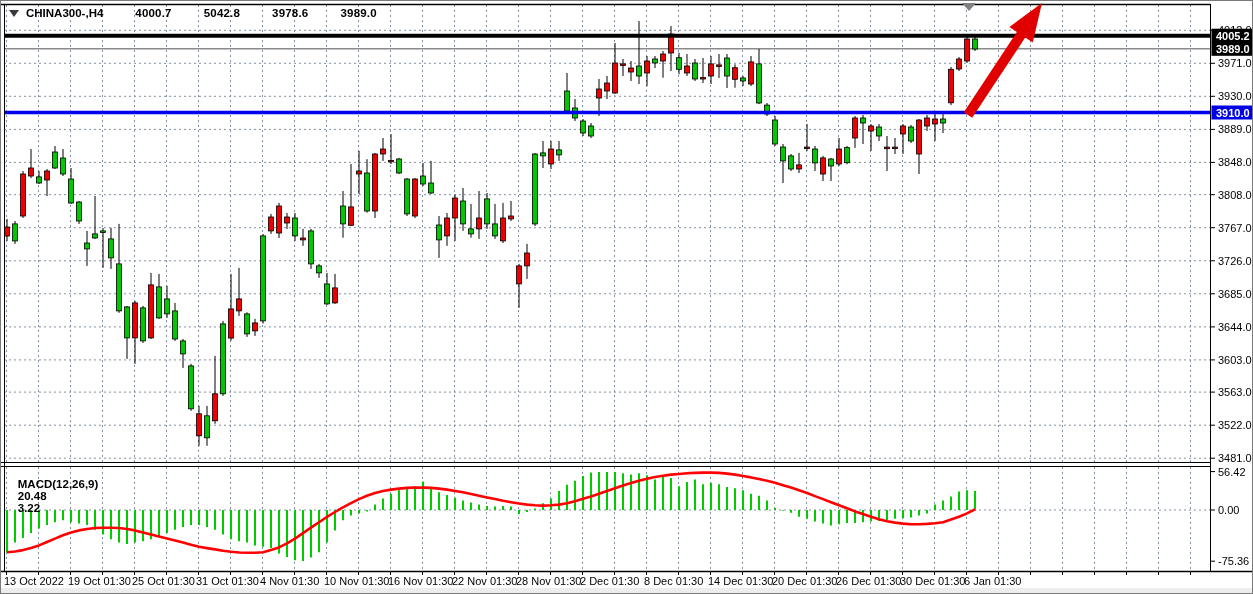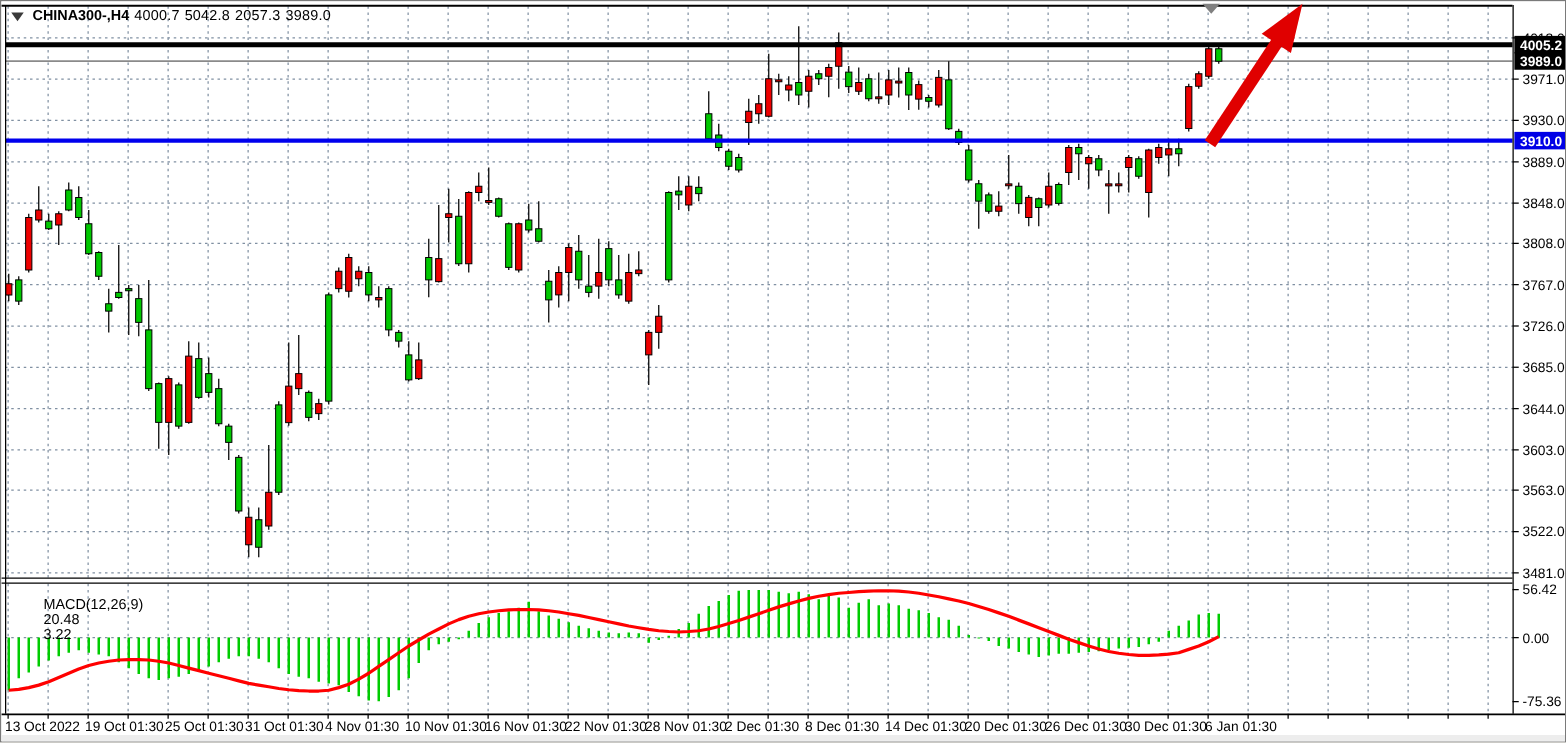--- a/index.html
+++ b/index.html
@@ -1,21 +1,21 @@
 <!DOCTYPE html>
 <html><head>
 <meta charset="utf-8">
 <style>
   html,body{margin:0;padding:0;background:#d4d0c8;font-family:"Liberation Sans",sans-serif;}
   #win{position:relative;width:1253px;height:594px;background:#ffffff;box-sizing:border-box;border:1px solid #7a7a7a;overflow:hidden;}
   #chart-svg{position:absolute;left:0;top:0;}
   .ovl{position:absolute;white-space:pre;color:#000;}
   #quote-bar{left:8px;top:6px;font-size:11.5px;font-weight:700;display:flex;align-items:center;gap:4px;justify-content:flex-end;}
-  #quote-bar .vals{font-weight:400;letter-spacing:.2px;}
-  #macd-caption{left:21px;top:465px;font-size:11.5px;font-weight:400;}
+  #quote-bar .vals{font-weight:700;letter-spacing:.2px;margin-left:28px;}
+  #macd-caption{left:4px;top:465px;font-size:11.5px;font-weight:700;}
   .tri{display:inline-block;width:0;height:0;border-left:5px solid transparent;border-right:5px solid transparent;border-top:7px solid #3a3a3a;margin-right:3px;}
 </style>
 </head>
 <body>
 
 <div id="win">
   <svg id="chart-svg" width="1253" height="594">
       <rect x="0" y="0" width="1253" height="594" fill="#ffffff"></rect>
       <rect x="0" y="587" width="1253" height="7" fill="#ededed"></rect>
       <g stroke="#8090a2" stroke-width="1" stroke-dasharray="2,3">
@@ -598,21 +598,21 @@
         <line x1="967" y1="114" x2="1023.3597675060182" y2="28.69873026116165" stroke="#e00000" stroke-width="10"></line>
         <polygon points="1041,2 1031.7329184026548,41.4223439012465 1008.3715294241383,25.987140469012424"></polygon>
       </g>
     </svg>
 
   <div class="ovl" id="quote-bar">
     <span class="tri"></span>
     <span>CHINA300-,H4</span>
     <span class="vals">4000.7</span>
     <span class="vals">5042.8</span>
-    <span class="vals">2057.3</span>
+    <span class="vals">3978.6</span>
     <span class="vals">3989.0</span>
   </div>
 
   <div class="ovl" id="macd-caption">
     <span>MACD(12,26,9)</span>
     <span>20.48</span>
     <span>3.22</span>
   </div>
 </div>
 

